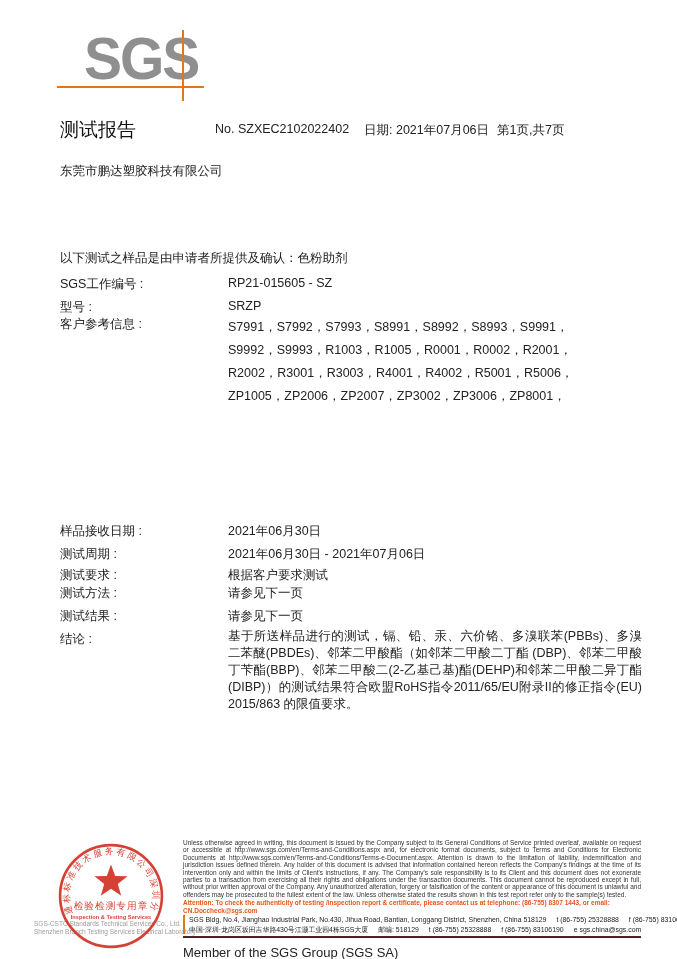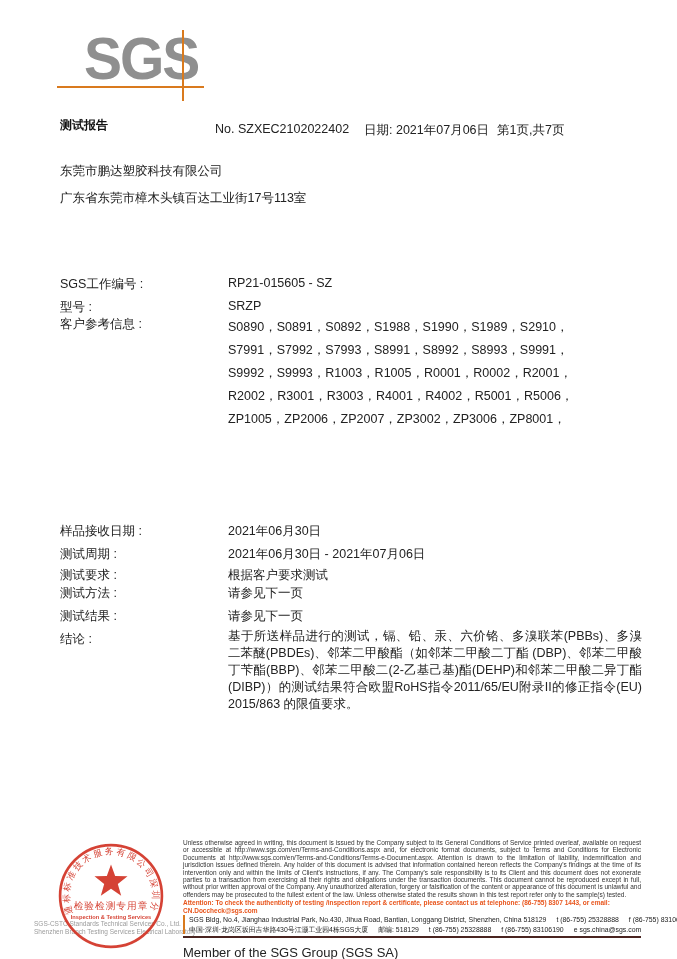--- a/index.html
+++ b/index.html
@@ -9,21 +9,21 @@
     overflow:hidden;margin:0 auto;
   }
   
   .logo-text{
     position:absolute;left:84px;top:30px;font-size:57px;font-weight:bold;
     color:#8f8f8f;letter-spacing:-2px;transform:scaleY(1.04);line-height:1;
   }
   .logo-hline{position:absolute;left:57px;top:86px;width:147px;height:2px;background:#d97a1e;}
   .logo-vline{position:absolute;left:182px;top:30px;width:2px;height:71px;background:#d97a1e;}
 
-  .doc-title{position:absolute;left:60px;top:117px;font-size:12px;font-weight:bold;color:#111;}
+  .doc-title{position:absolute;left:60px;top:117px;font-size:19px;font-weight:normal;color:#111;}
   .report-no{position:absolute;left:215px;top:122px;font-size:12.5px;}
   .report-date{position:absolute;left:364px;top:122px;font-size:12.5px;}
   .page-info{position:absolute;left:497px;top:122px;font-size:12.5px;}
 
   .company-name{position:absolute;left:60px;top:163px;font-size:12.5px;}
   .company-address{position:absolute;left:60px;top:190px;font-size:12.5px;}
 
   
   .statement{position:absolute;left:60px;top:250px;font-size:12.5px;}
   .row-label{position:absolute;left:60px;font-size:12.5px;}
@@ -54,32 +54,31 @@
   <div class="logo-text">SGS</div>
   <div class="logo-hline"></div>
   <div class="logo-vline"></div>
 
   <div class="doc-title">测试报告</div>
   <div class="report-no">No. SZXEC2102022402</div>
   <div class="report-date">日期: 2021年07月06日</div>
   <div class="page-info">第1页,共7页</div>
 
   <div class="company-name">东莞市鹏达塑胶科技有限公司</div>
-  <div class="company-address">广东省东莞市樟木头镇百达工业街17号113室</div>
 
+  <div class="statement">以下测试之样品是由申请者所提供及确认：色粉助剂</div>
 
   <div class="row-label" style="top:276px">SGS工作编号 :</div>
   <div class="row-value" style="top:276px">RP21-015605 - SZ</div>
 
   <div class="row-label" style="top:299px">型号 :</div>
   <div class="row-value" style="top:299px">SRZP</div>
 
   <div class="row-label" style="top:316px">客户参考信息 :</div>
   <div class="codes">
-    <div>S0890，S0891，S0892，S1988，S1990，S1989，S2910，</div>
     <div>S7991，S7992，S7993，S8991，S8992，S8993，S9991，</div>
     <div>S9992，S9993，R1003，R1005，R0001，R0002，R2001，</div>
     <div>R2002，R3001，R3003，R4001，R4002，R5001，R5006，</div>
     <div>ZP1005，ZP2006，ZP2007，ZP3002，ZP3006，ZP8001，</div>
   </div>
 
   <div class="row-label" style="top:523px">样品接收日期 :</div>
   <div class="row-value" style="top:523px">2021年06月30日</div>
 
   <div class="row-label" style="top:546px">测试周期 :</div>

